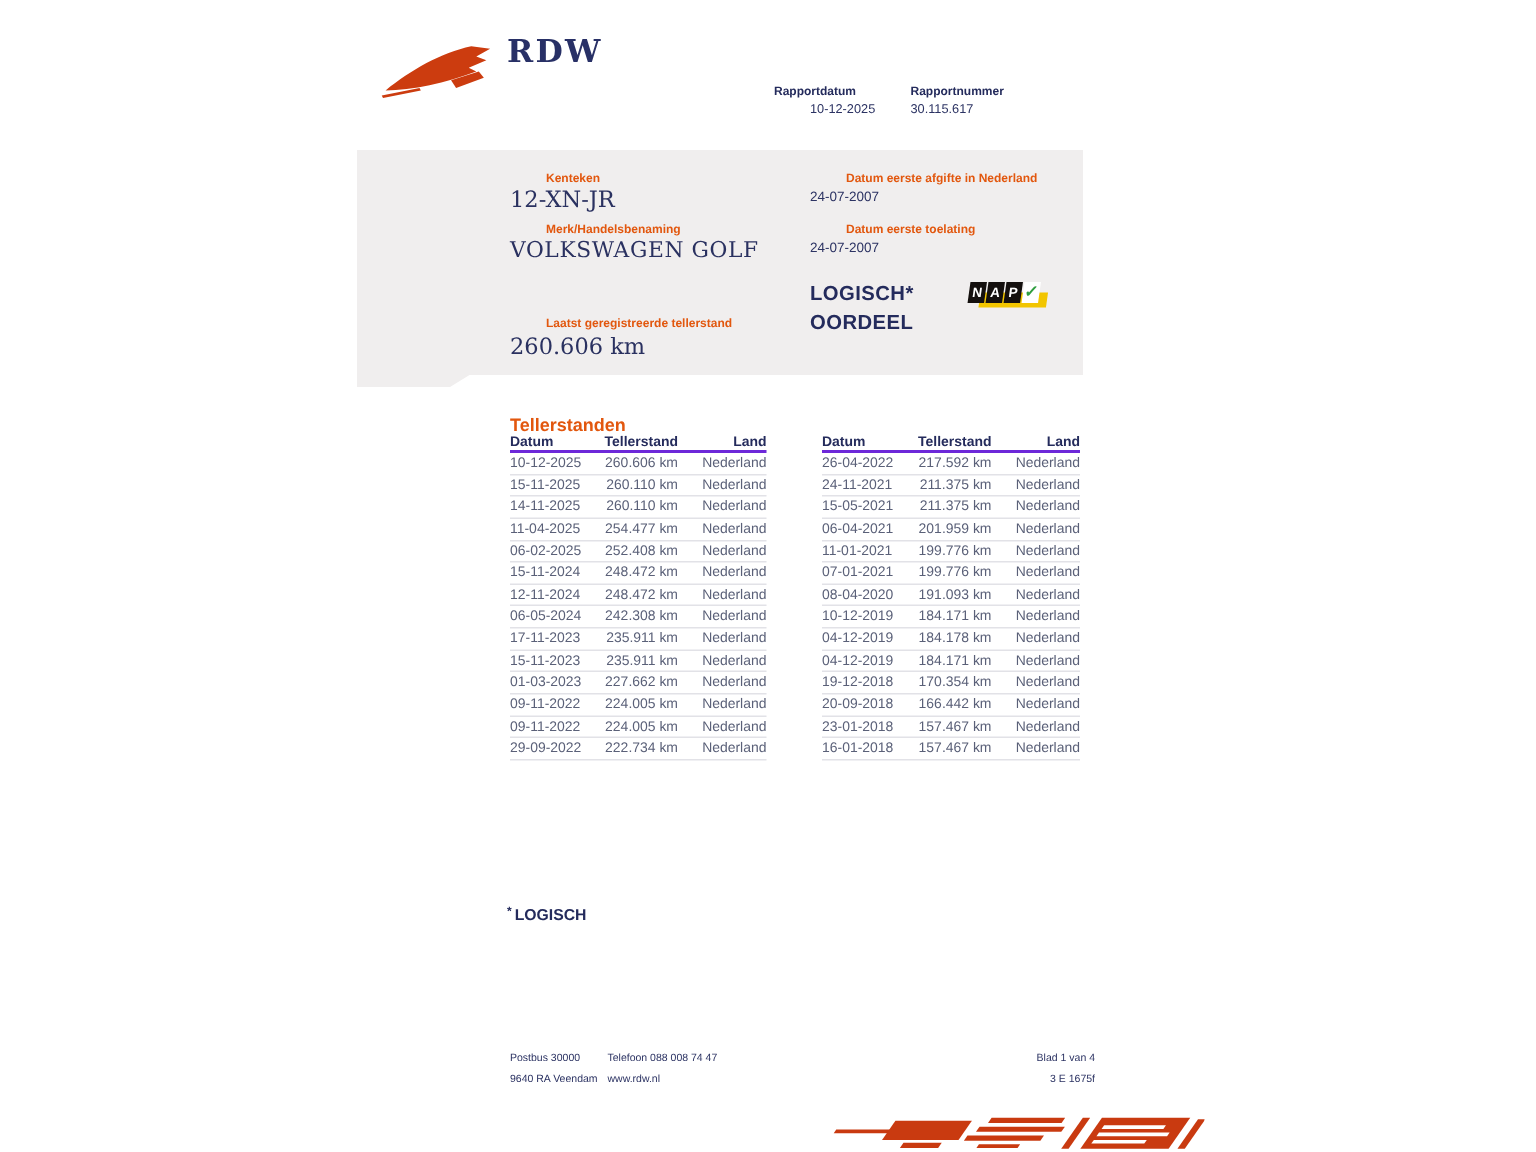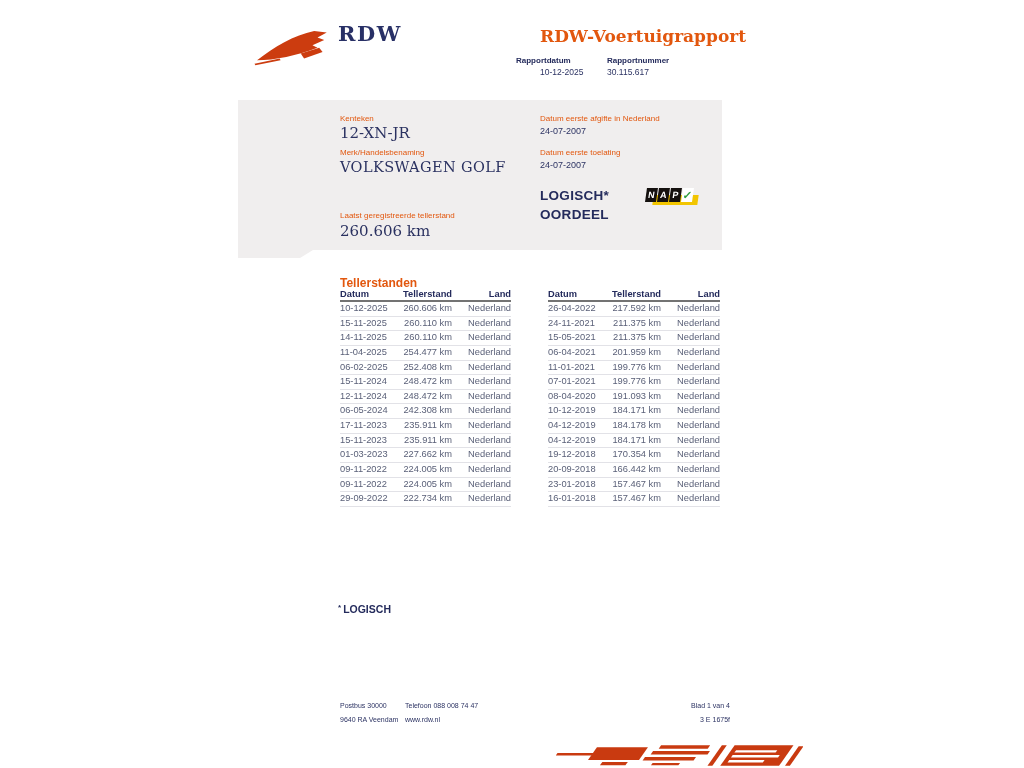--- a/index.html
+++ b/index.html
@@ -23,21 +23,21 @@
   }
   .meta-label { position:absolute; top:56px; font-size:8px; font-weight:bold; color:#242b5c; }
   .meta-value { position:absolute; top:67px; font-size:8.5px; color:#2c3363; }
 
   
   .panel {
     position:absolute; left:238px; top:100px; width:484px; height:158px;
     background:#f0eeee;
     clip-path: polygon(0 0, 100% 0, 100% 150px, 75px 150px, 62px 100%, 0 100%);
   }
-  .olabel { position:absolute; font-size:8px; font-weight:normal; color:#e2570e; }
+  .olabel { position:absolute; font-size:8px; font-weight:bold; color:#e2570e;margin-left:24px; }
   .serif-val { position:absolute; font-family:"DejaVu Serif", serif; font-size:15px; color:#2a3160; }
   .sm-val { position:absolute; font-size:9px; color:#2c3363; }
   .oordeel {
     position:absolute; left:302px; top:86px;
     font-size:13.5px; font-weight:bold; color:#242b5c; line-height:19px; letter-spacing:0.3px;
   }
 
   
   .nap { position:absolute; left:408px; top:86px; width:52px; height:24px; }
   .nap-bar { position:absolute; left:7px; top:9px; width:45px; height:10px; background:#f2c500; transform:skewX(-8deg); }
@@ -47,21 +47,21 @@
     transform:skewX(-8deg);
   }
   .nap-tile.t0 { left:0; }  .nap-tile.t1 { left:12px; } .nap-tile.t2 { left:24px; }
   .nap-tile.check { left:36px; background:#ffffff; color:#2f9e3f; font-size:11px; }
 
   
   .ttitle { position:absolute; left:340px; top:276px; font-size:12px; font-weight:bold; color:#e2570e; }
   .ttable { position:absolute; top:289px; font-size:9.3px; }
   .ttable.left  { left:340px; width:171px; }
   .ttable.right { left:548px; width:172px; }
-  .thead { position:relative; height:13px; border-bottom:2px solid #737373; font-weight:bold; color:#242b5c; }
+  .thead { position:relative; height:13px; border-bottom:2px solid #6d28d9; font-weight:bold; color:#242b5c; }
   .thead .c0 { position:absolute; left:0; }
   .thead .c1 { position:absolute; right:59px; }
   .thead .c2 { position:absolute; right:0; }
   .trow { position:relative; height:14.65px; line-height:13.6px; border-bottom:1px solid #e2e2e7; color:#5a6078; }
   .trow .c0 { position:absolute; left:0; }
   .trow .c1 { position:absolute; right:59px; }
   .trow .c2 { position:absolute; right:0; }
 
   
   .fn-title { position:absolute; left:338px; top:603px; font-size:10.5px; font-weight:bold; color:#242b5c; }
@@ -81,21 +81,20 @@
 <body>
 
 <div class="page">
 
   <svg class="feather-svg" viewBox="0 0 100 50">
     <path fill="#cc3c0f" d="M6,42 C26,26 50,12 74,7 L89,9 L78,15 L86,18 L72,24 L78,27 C54,36 27,42 6,42 Z"></path>
     <path fill="#cc3c0f" d="M58,34 L80,27 L84,32 L62,40 Z"></path>
     <path fill="#cc3c0f" d="M3,46 L33,40 L34,42 L4,48 Z"></path>
   </svg>
   <div class="rdw-word">RDW</div>
-  <div class="doc-title">RDW-Voertuigrapport</div>
 
   <div class="meta-label" style="left:516px;">Rapportdatum</div>
   <div class="meta-value" style="left:540px;">10-12-2025</div>
   <div class="meta-label" style="left:607px;">Rapportnummer</div>
   <div class="meta-value" style="left:607px;">30.115.617</div>
 
   <div class="panel">
     <div class="olabel" style="left:102px; top:14px;">Kenteken</div>
     <div class="serif-val" style="left:102px; top:24px;">12-XN-JR</div>
 

